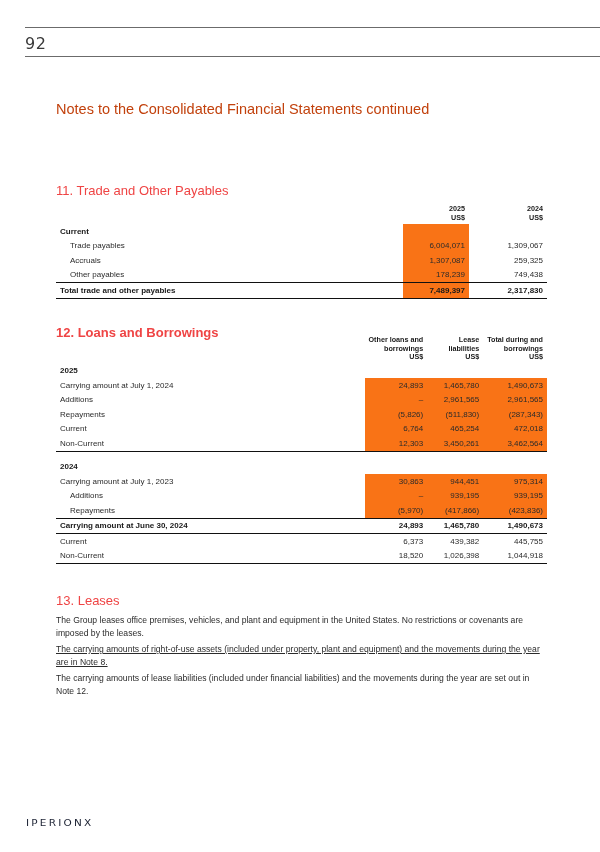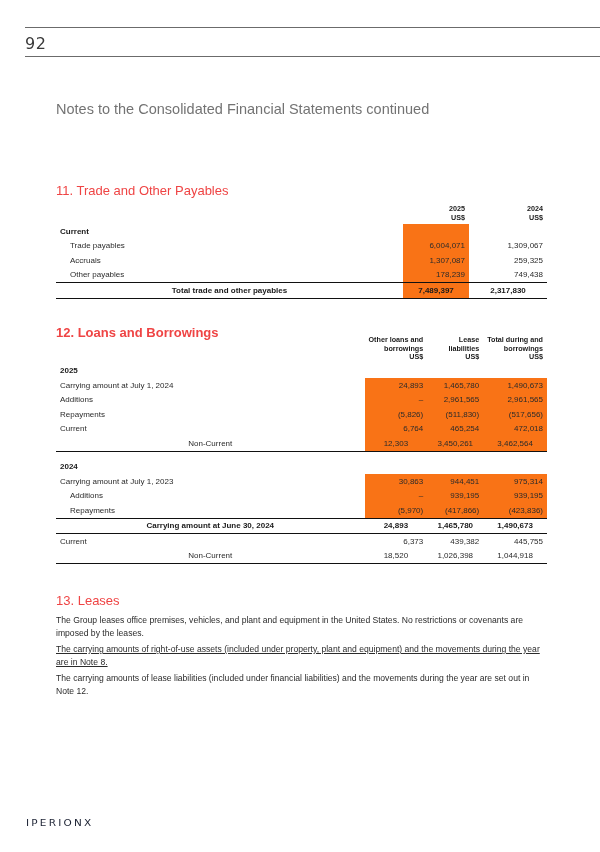--- a/index.html
+++ b/index.html
@@ -5,38 +5,38 @@
   html, body { margin: 0; padding: 0; background: #ffffff; }
   body { width: 600px; height: 852px; position: relative; overflow: hidden;
          font-family: "Liberation Sans", "DejaVu Sans", sans-serif; color: #1a1a1a; }
 
   .hline { position: absolute; left: 25px; right: 0; height: 1px; background: #6b6b6b; }
   #line-top { top: 27px; }
   #line-bot { top: 56px; }
   .page-num { position: absolute; left: 25px; top: 34px; font-size: 16px; color: #3a3a3a;
               letter-spacing: 0.5px; font-family: "DejaVu Sans", sans-serif; }
 
-  .doc-title { position: absolute; left: 56px; top: 101px; font-size: 14.5px; color: #737373; }
+  .doc-title { position: absolute; left: 56px; top: 101px; font-size: 14.5px; color: #c2410c; }
 
   .section-h { position: absolute; left: 56px; font-size: 13px; color: #ef4444; }
   #sec11 { top: 183px; }
   #sec12 { top: 325px; font-weight: bold; }
   #sec13 { top: 593px; }
 
   table.fin { position: absolute; left: 56px; width: 491px; border-collapse: collapse;
               font-size: 8px; color: #2b2b2b; }
   table.fin td, table.fin th { padding: 0 4px; height: 14.5px; white-space: nowrap; }
   table.fin th { font-weight: bold; text-align: right; vertical-align: bottom; line-height: 8.5px;
                  font-size: 7.2px; color: #1a1a1a; padding-bottom: 2px; }
   table.fin td.num { text-align: right; }
   table.fin td.lbl { text-align: left; margin-left: 18px; }
   table.fin td.ind { padding-left: 14px; }
   table.fin tr.bold td { font-weight: bold; color: #1a1a1a; }
   table.fin tr.top-rule td { border-top: 1.5px solid #111; }
-  table.fin tr.bot-rule td { border-bottom: 1.5px solid #111; text-align: center; }
+  table.fin tr.bot-rule td { border-bottom: 1.5px solid #111; }
   td.shade, th.shade-h { }
   td.shade { background: #f97316; }
 
   #tbl11 { top: 205px; }
   #tbl11 .c1 { width: 66px; }
   #tbl11 .c2 { width: 78px; }
 
   #tbl12 { top: 336px; }
   #tbl12 .c1 { width: 56px; }
   #tbl12 .c2 { width: 56px; }
@@ -133,21 +133,21 @@
       <tr>
         <td class="lbl">Additions</td>
         <td class="num shade">–</td>
         <td class="num shade">2,961,565</td>
         <td class="num shade">2,961,565</td>
       </tr>
       <tr>
         <td class="lbl">Repayments</td>
         <td class="num shade">(5,826)</td>
         <td class="num shade">(511,830)</td>
-        <td class="num shade">(517,656)</td>
+        <td class="num shade">(287,343)</td>
       </tr>
       <tr>
         <td class="lbl">Current</td>
         <td class="num shade">6,764</td>
         <td class="num shade">465,254</td>
         <td class="num shade">472,018</td>
       </tr>
       <tr class="bot-rule">
         <td class="lbl">Non-Current</td>
         <td class="num shade">12,303</td>

